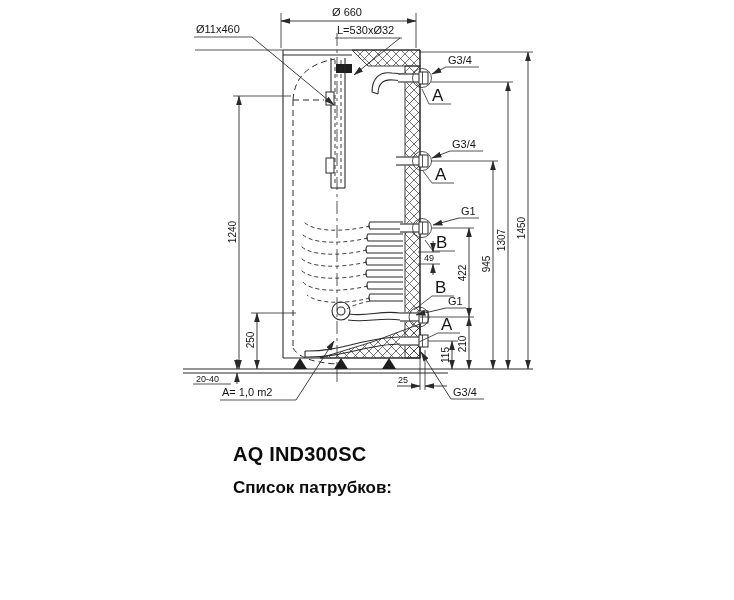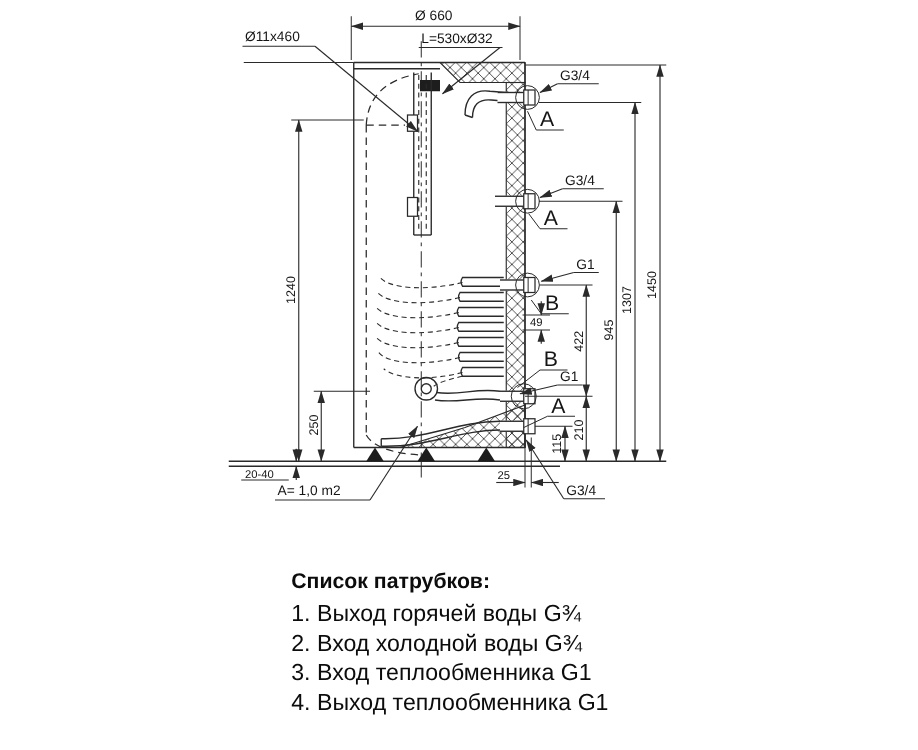--- a/index.html
+++ b/index.html
@@ -257,20 +257,15 @@
     <line class="thin" x1="438" y1="333" x2="460" y2="333"></line>
     <line class="thin" x1="438" y1="333" x2="419" y2="342"></line>
 
     <text class="lbltxt" x="453" y="396">G3/4</text>
     <line class="thin" x1="451" y1="399" x2="484" y2="399"></line>
     <line class="dimln" x1="451" y1="399" x2="421" y2="352" marker-end="url(#arr)"></line>
   </g>
 </svg>
 
 <div class="info-block">
+  <div class="model">AQ IND300SC</div>
   <div class="list-title">Список патрубков:</div>
-  <ul class="pipe-list">
-    <li>1. Выход горячей воды G¾</li>
-    <li>2. Вход холодной воды G¾</li>
-    <li>3. Вход теплообменника G1</li>
-    <li>4. Выход теплообменника G1</li>
-  </ul>
 </div>
 
 </body></html>

